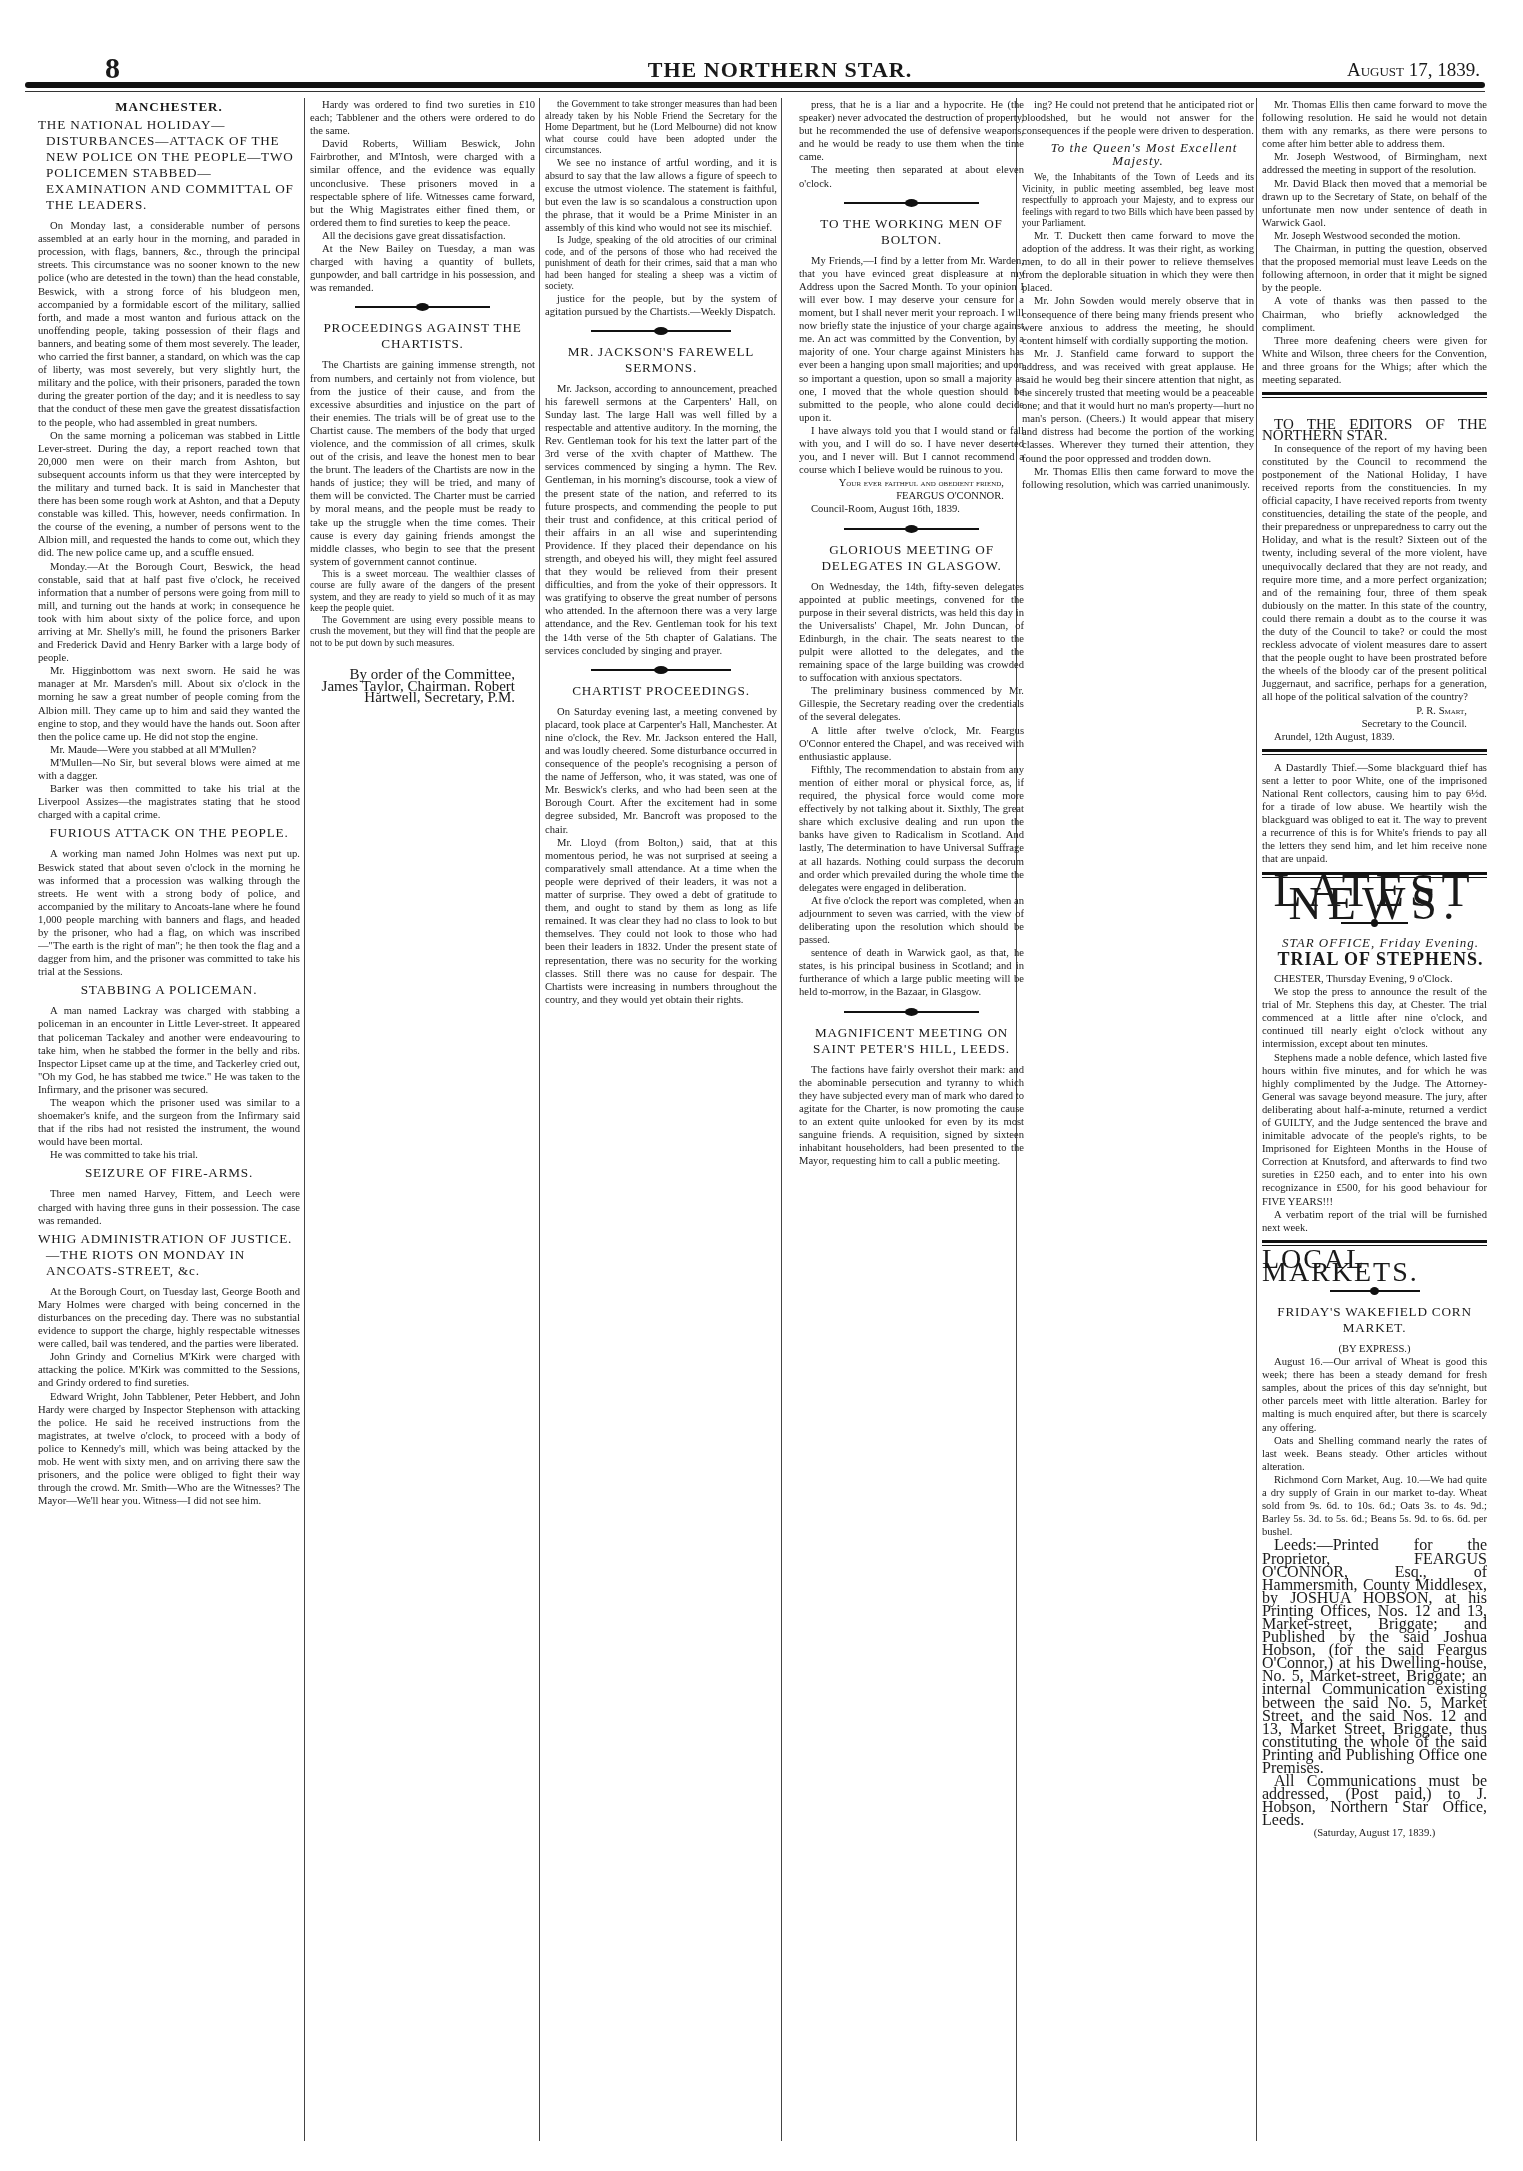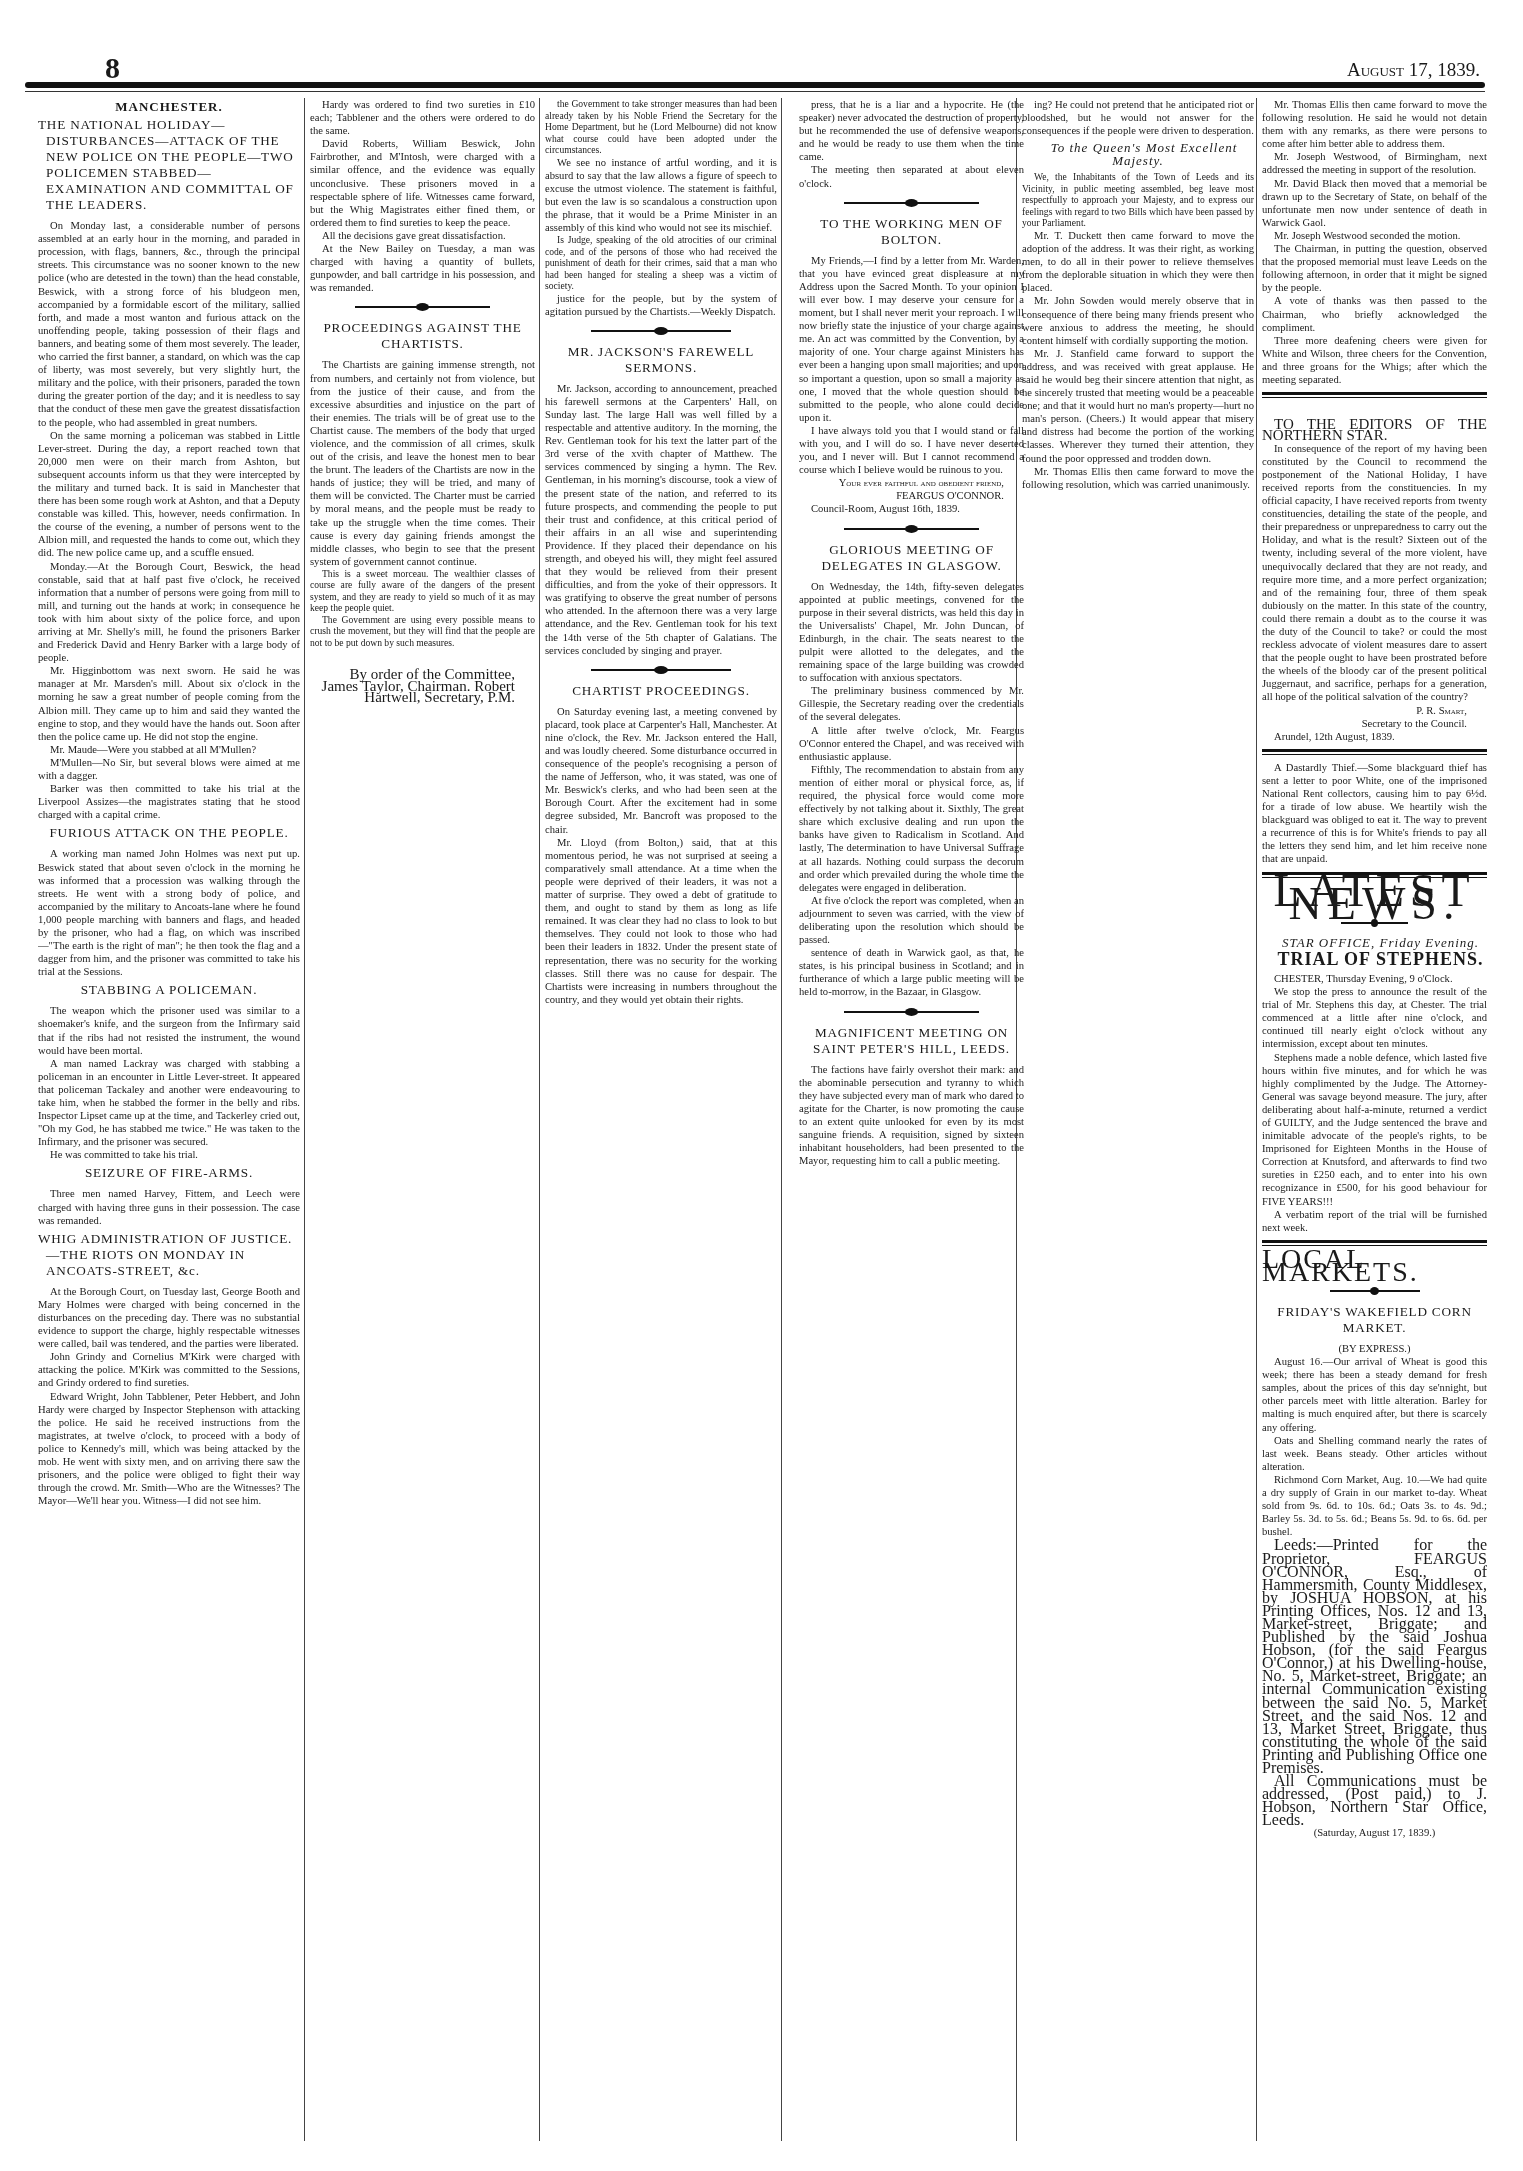--- a/index.html
+++ b/index.html
@@ -31,20 +31,21 @@
   .sig { text-align:right; padding-right:20px; }
   .imprint { font-size:16px; }
   .quote { font-size:9.6px; line-height:11.5px; }
   .smalltext { font-size:15px; line-height:11.3px;margin-top:21px; }
 </style>
 </head>
 <body>
 
 <div class="masthead">
   <span class="page-num">8</span>
+  <div class="paper-title">THE NORTHERN STAR.</div>
   <span class="issue-date">August 17, 1839.</span>
 </div>
 <div class="rule-thick"></div>
 <div class="rule-thin"></div>
 
 <div class="col-div d1"></div>
 <div class="col-div d2"></div>
 <div class="col-div d3"></div>
 <div class="col-div d4"></div>
 <div class="col-div d5"></div>
@@ -55,22 +56,22 @@
   <p>On Monday last, a considerable number of persons assembled at an early hour in the morning, and paraded in procession, with flags, banners, &amp;c., through the principal streets. This circumstance was no sooner known to the new police (who are detested in the town) than the head constable, Beswick, with a strong force of his bludgeon men, accompanied by a formidable escort of the military, sallied forth, and made a most wanton and furious attack on the unoffending people, taking possession of their flags and banners, and beating some of them most severely. The leader, who carried the first banner, a standard, on which was the cap of liberty, was most severely, but very slightly hurt, the military and the police, with their prisoners, paraded the town during the greater portion of the day; and it is needless to say that the conduct of these men gave the greatest dissatisfaction to the people, who had assembled in great numbers.</p>
   <p>On the same morning a policeman was stabbed in Little Lever-street. During the day, a report reached town that 20,000 men were on their march from Ashton, but subsequent accounts inform us that they were intercepted by the military and turned back. It is said in Manchester that there has been some rough work at Ashton, and that a Deputy constable was killed. This, however, needs confirmation. In the course of the evening, a number of persons went to the Albion mill, and requested the hands to come out, which they did. The new police came up, and a scuffle ensued.</p>
   <p>Monday.—At the Borough Court, Beswick, the head constable, said that at half past five o'clock, he received information that a number of persons were going from mill to mill, and turning out the hands at work; in consequence he took with him about sixty of the police force, and upon arriving at Mr. Shelly's mill, he found the prisoners Barker and Frederick David and Henry Barker with a large body of people.</p>
   <p>Mr. Higginbottom was next sworn. He said he was manager at Mr. Marsden's mill. About six o'clock in the morning he saw a great number of people coming from the Albion mill. They came up to him and said they wanted the engine to stop, and they would have the hands out. Soon after then the police came up. He did not stop the engine.</p>
   <p>Mr. Maude—Were you stabbed at all M'Mullen?</p>
   <p>M'Mullen—No Sir, but several blows were aimed at me with a dagger.</p>
   <p>Barker was then committed to take his trial at the Liverpool Assizes—the magistrates stating that he stood charged with a capital crime.</p>
   <h3 class="head center">FURIOUS ATTACK ON THE PEOPLE.</h3>
   <p>A working man named John Holmes was next put up. Beswick stated that about seven o'clock in the morning he was informed that a procession was walking through the streets. He went with a strong body of police, and accompanied by the military to Ancoats-lane where he found 1,000 people marching with banners and flags, and headed by the prisoner, who had a flag, on which was inscribed—"The earth is the right of man"; he then took the flag and a dagger from him, and the prisoner was committed to take his trial at the Sessions.</p>
   <h3 class="head center">STABBING A POLICEMAN.</h3>
+  <p>A man named Lackray was charged with stabbing a policeman in an encounter in Little Lever-street. It appeared that policeman Tackaley and another were endeavouring to take him, when he stabbed the former in the belly and ribs. Inspector Lipset came up at the time, and Tackerley cried out, "Oh my God, he has stabbed me twice." He was taken to the Infirmary, and the prisoner was secured.</p>
   <p>The weapon which the prisoner used was similar to a shoemaker's knife, and the surgeon from the Infirmary said that if the ribs had not resisted the instrument, the wound would have been mortal.</p>
-  <p>A man named Lackray was charged with stabbing a policeman in an encounter in Little Lever-street. It appeared that policeman Tackaley and another were endeavouring to take him, when he stabbed the former in the belly and ribs. Inspector Lipset came up at the time, and Tackerley cried out, "Oh my God, he has stabbed me twice." He was taken to the Infirmary, and the prisoner was secured.</p>
   <p>He was committed to take his trial.</p>
   <h3 class="head center">SEIZURE OF FIRE-ARMS.</h3>
   <p>Three men named Harvey, Fittem, and Leech were charged with having three guns in their possession. The case was remanded.</p>
   <h3 class="head">WHIG ADMINISTRATION OF JUSTICE.—THE RIOTS ON MONDAY IN ANCOATS-STREET, &amp;c.</h3>
   <p>At the Borough Court, on Tuesday last, George Booth and Mary Holmes were charged with being concerned in the disturbances on the preceding day. There was no substantial evidence to support the charge, highly respectable witnesses were called, bail was tendered, and the parties were liberated.</p>
   <p>John Grindy and Cornelius M'Kirk were charged with attacking the police. M'Kirk was committed to the Sessions, and Grindy ordered to find sureties.</p>
   <p>Edward Wright, John Tabblener, Peter Hebbert, and John Hardy were charged by Inspector Stephenson with attacking the police. He said he received instructions from the magistrates, at twelve o'clock, to proceed with a body of police to Kennedy's mill, which was being attacked by the mob. He went with sixty men, and on arriving there saw the prisoners, and the police were obliged to fight their way through the crowd. Mr. Smith—Who are the Witnesses? The Mayor—We'll hear you. Witness—I did not see him.</p>
 </div>
 
 <div class="col c2">

